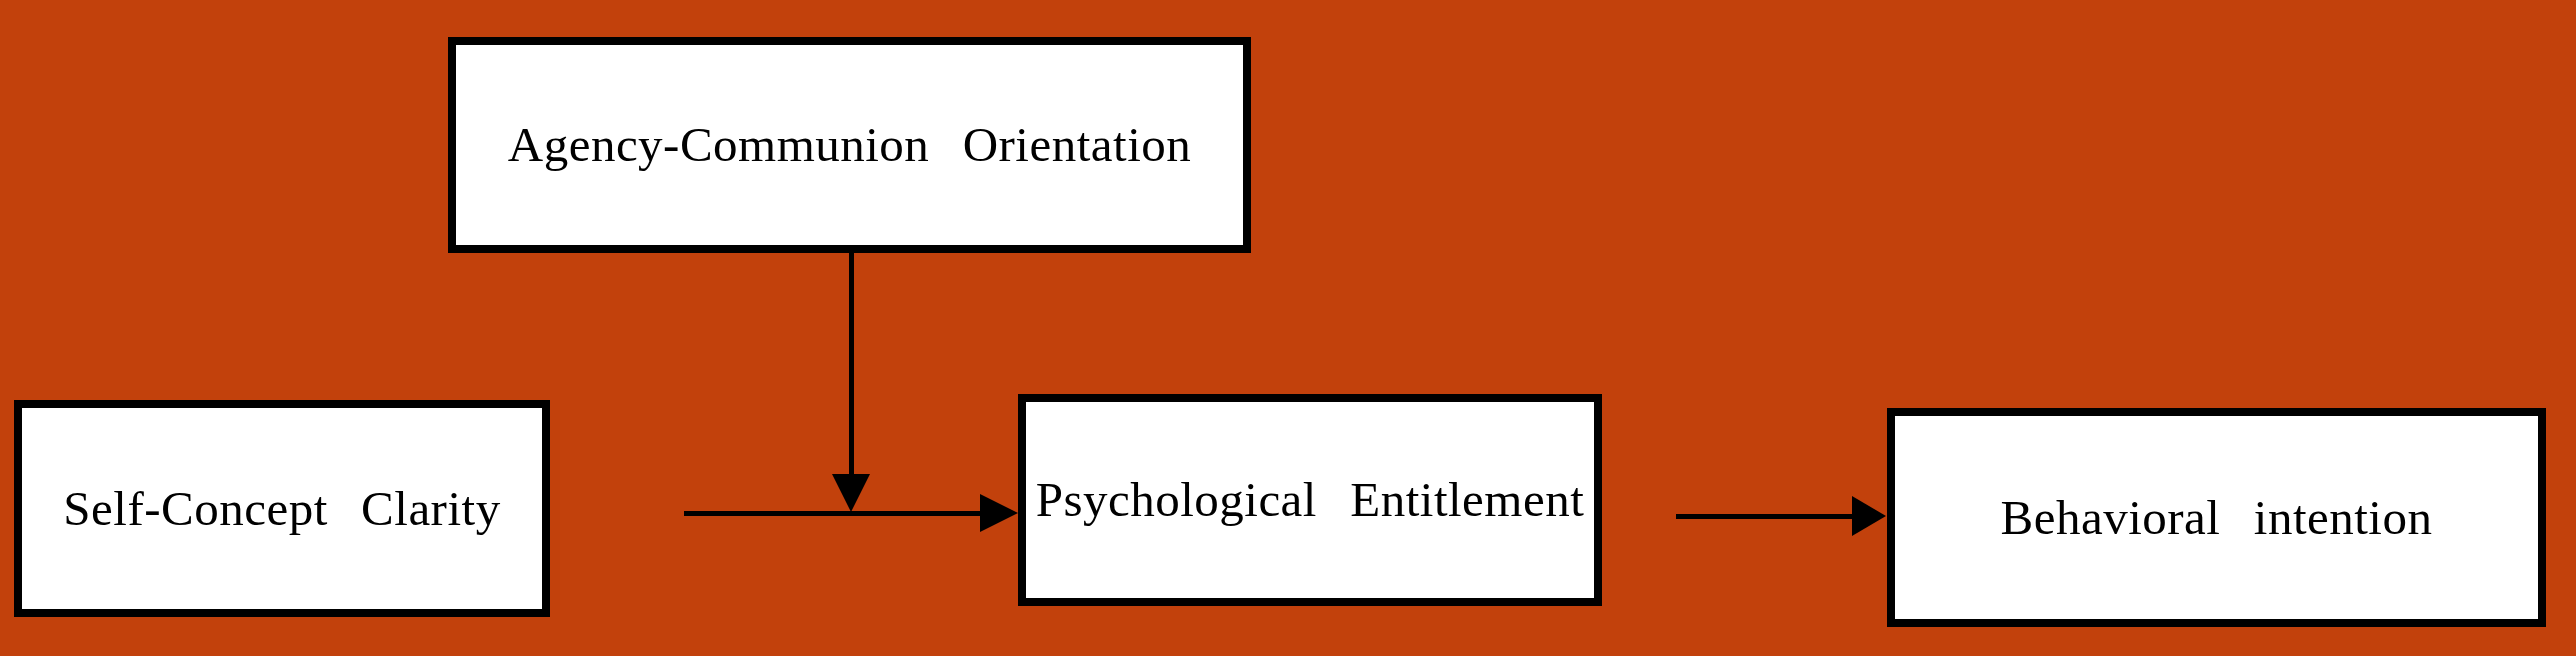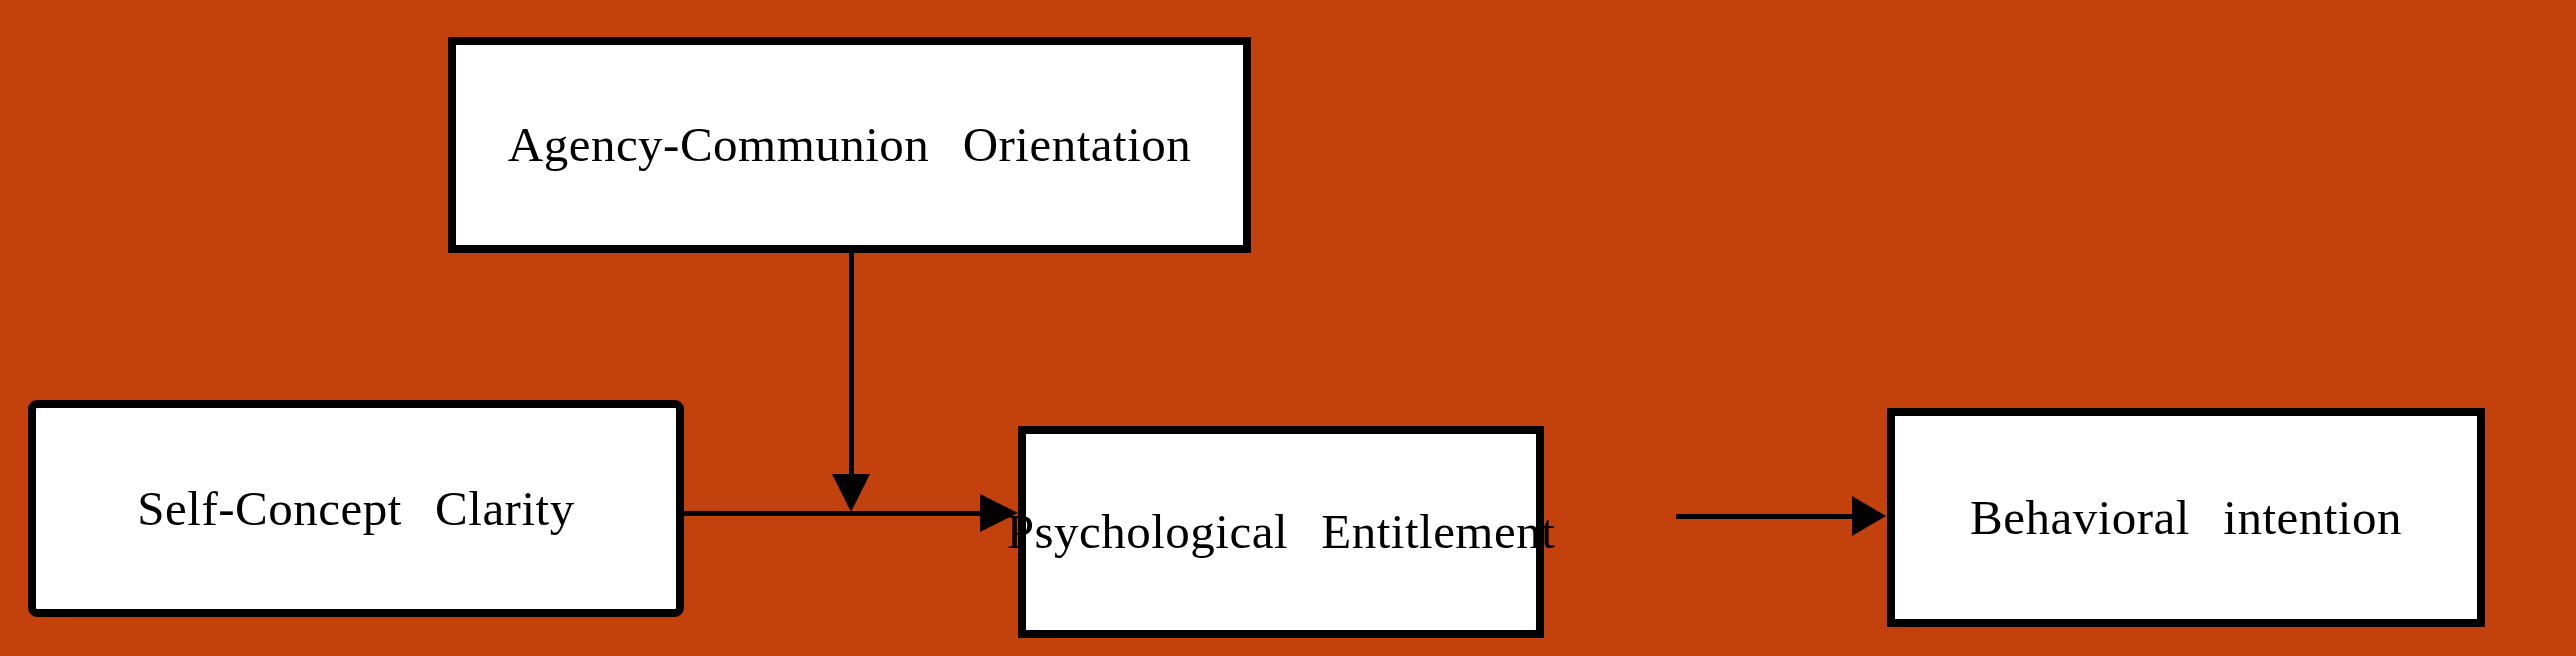--- a/index.html
+++ b/index.html
@@ -27,23 +27,23 @@
   }
   .node-label {
     font-size: 49px;
     color: #000000;
     word-spacing: 0.42em;
     letter-spacing: 0.01em;
     white-space: nowrap;
     line-height: 1.1;
   }
   .node-aco { left: 448px;  top: 37px;  width: 803px; height: 216px; }
-  .node-scc { left: 28px;   top: 400px; width: 656px;  height: 217px; border-radius: 9px; }
-  .node-pe  { left: 1018px; top: 426px; width: 526px;  height: 212px; }
-  .node-bi  { left: 1887px; top: 408px; width: 598px;  height: 219px; }
+  .node-scc { left: 14px;   top: 400px; width: 536px;  height: 217px; }
+  .node-pe  { left: 1018px; top: 394px; width: 584px;  height: 212px; }
+  .node-bi  { left: 1887px; top: 408px; width: 659px;  height: 219px; }
 
   .edge-line {
     position: absolute;
     background: #000000;
   }
   .line-v-aco  { left: 849px; top: 253px; width: 4.6px;   height: 224px; }
   .line-h-scc  { left: 684px;  top: 511px; width: 299px; height: 4.6px; }
   .line-h-pe   { left: 1676px; top: 514px; width: 179px; height: 5.4px; }
 
   .arrowhead {

